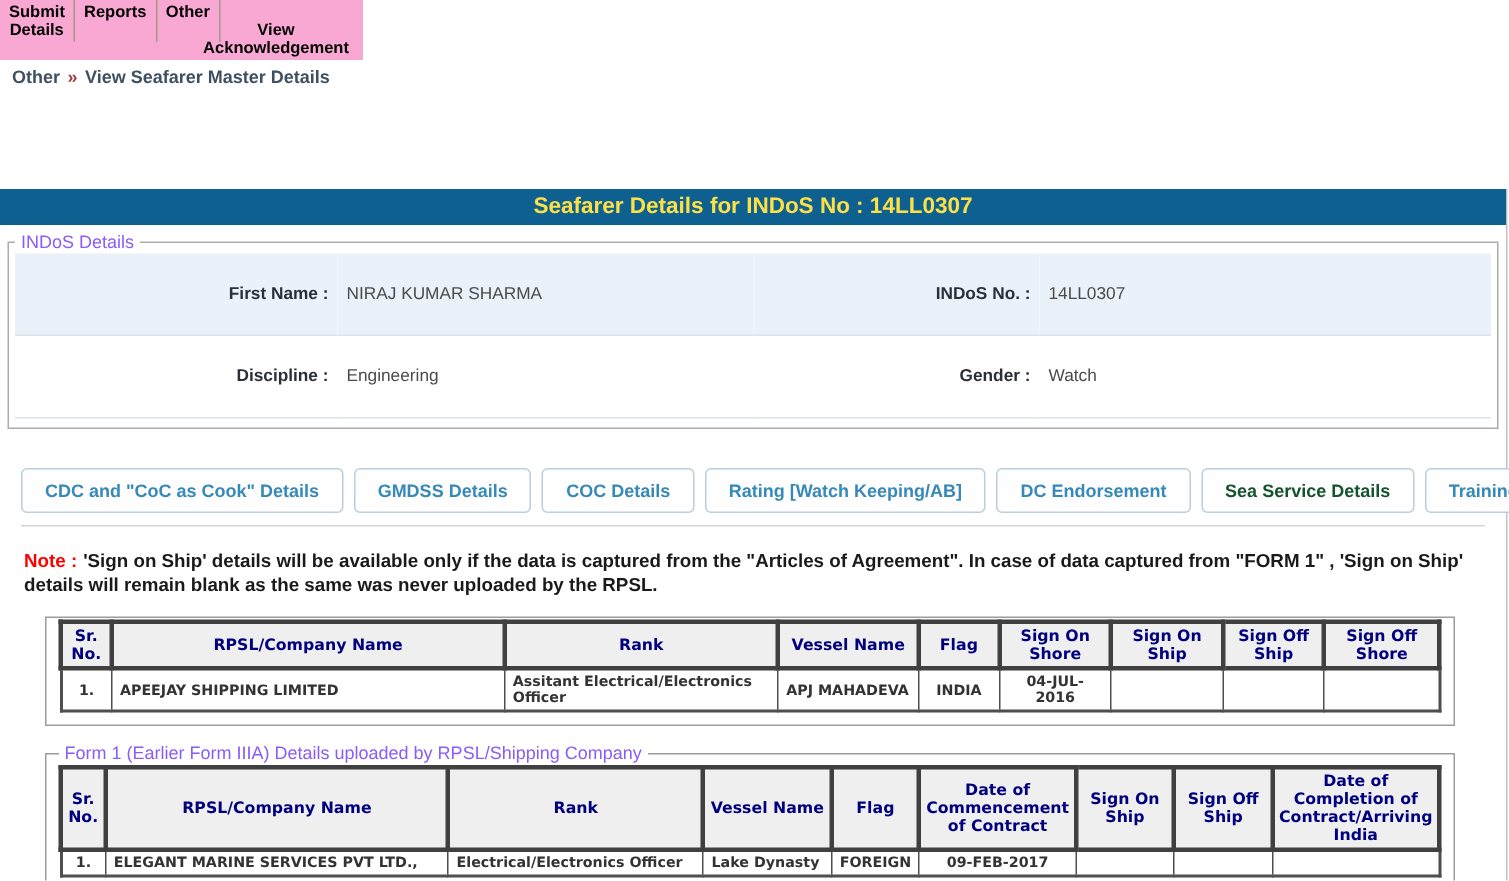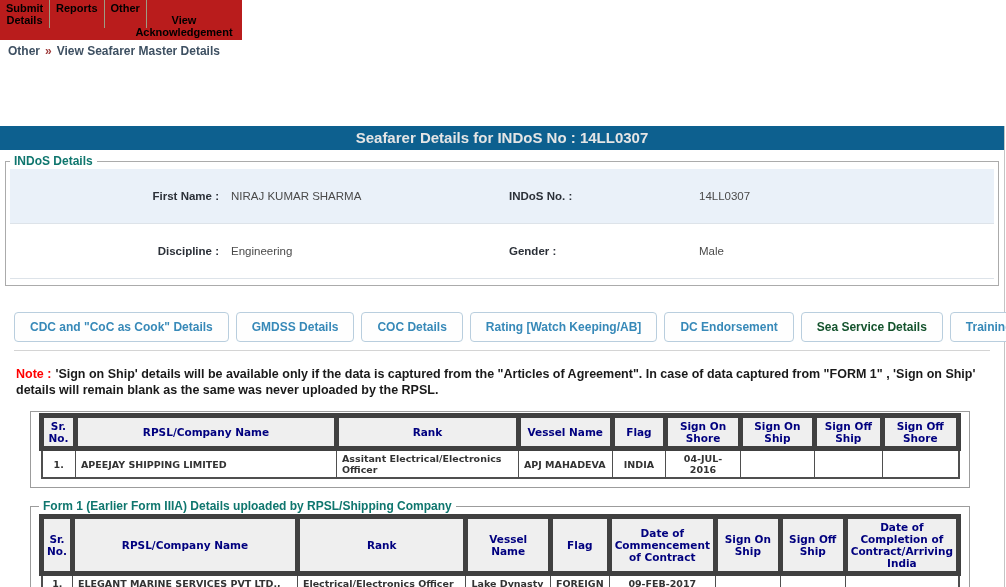--- a/index.html
+++ b/index.html
@@ -1,72 +1,72 @@
 <!DOCTYPE html>
 <html><head>
 <meta charset="utf-8">
 <style>
   * { box-sizing: border-box; margin: 0; padding: 0; }
   html,body { width:1006px; height:587px; background:#fff; overflow:hidden;
               font-family:"Liberation Sans", sans-serif; }
 
   
-  .menubar { position:relative; width:242px; height:40px; background:#b91c1c; }
+  .menubar { position:relative; width:242px; height:40px; background:#f9a8d4; }
   .menu-row { display:flex; }
   .menu-item { font-size:11px; font-weight:bold; color:#000; padding:2px 6px;
                border-right:1px solid #9E9C84; cursor:default; }
   .menu-item.wrap { width:50px; text-align:center; line-height:12px; }
   .submenu-item { position:absolute; left:126px; top:14px; width:116px;
                   font-size:11px; font-weight:bold; color:#000; text-align:center;
                   line-height:12px; }
 
   
   .breadcrumb { margin:4px 0 0 8px; font-size:12px; font-weight:bold; color:#3E5062; }
   .breadcrumb .crumb { cursor:pointer; }
   .breadcrumb .sep { color:#9E3B3B; margin:0 5px; }
 
   
   .content-frame { margin-top:68px; width:1005px; min-height:459px;
                    border-right:1px solid #C4C4C4; position:relative; }
 
-  .titlebar { height:24px; line-height:24px; background:#0D608F; color:#e5e5e5;
+  .titlebar { height:24px; line-height:24px; background:#0D608F; color:#fde047;
               text-align:center; font-size:15px; font-weight:bold; }
 
   
   fieldset { border:1px solid #ABABAB; }
-  legend { color:#0f766e; font-weight:bold; font-size:12px; padding:0 4px; }
+  legend { color:#8b5cf6; font-weight:normal; font-size:12px; padding:0 4px; }
   .indos-fs { margin:4px 5px 0 5px; padding:1px 4px 6px 4px; }
   table.kv { width:100%; border-collapse:collapse; }
   table.kv td { font-size:11.5px; padding:21px 6px; height:20px;
                 border-bottom:1px solid #DDE3E9; }
   table.kv tr.alt td { background:#EAF1F9; }
   td.klabel { width:215px; text-align:right; font-weight:bold; color:#2B3038; }
   td.kvalue { width:278px; text-align:left; color:#4A4A4A; }
-  td.klabel2 { width:190px; text-align:left; font-weight:bold; color:#2B3038; }
+  td.klabel2 { width:190px; text-align:right; font-weight:bold; color:#2B3038; }
   td.kvalue2 { text-align:left; color:#4A4A4A; }
 
   
   .tabs { display:flex; gap:7px; margin:26px 14px 0 14px; padding-bottom:8px;
           border-bottom:1px solid #D4D4D4; }
   .tab { background:#FEFEFE; border:1px solid #B9CEDE; border-radius:4px;
          padding:7px 15px; font-size:12px; font-weight:bold; color:#3789B8;
          white-space:nowrap; cursor:pointer; }
   .tab.active { color:#14532d; }
 
   
   .note { margin:15px 16px 0 16px; font-size:12.5px; font-weight:bold;
           color:#1A1A1A; line-height:16px; }
   .note .note-prefix { color:#FF0000; margin-right:4px; }
 
   
   .grid-fs { margin:13px 34px 0 30px; padding:1px 8px 8px 8px; border:1px solid #9C9C9C; }
   .grid-fs.second { margin-top:11px; }
   table.grid { width:100%; border-collapse:collapse; border:2px solid #4F4F4F;
                font-family:"DejaVu Sans", sans-serif; }
-  table.grid th { border:5px solid #404040; background:#EFEFEF; color:#00007F;
+  table.grid th { border:3px solid #404040; background:#EFEFEF; color:#00007F;
                   font-size:10.5px; font-weight:bold; text-align:center;
                   padding:2px 3px; line-height:12px; }
   table.grid td { border:1px solid #4F4F4F; background:#fff; color:#333;
                   font-size:9.5px; font-weight:bold; padding:2px 5px; height:17px; }
   table.grid thead tr { height:30px; }
   .grid-fs.second table.grid thead tr { height:48px; }
   td.c { text-align:center; }
 </style>
 </head>
 <body>
@@ -95,21 +95,21 @@
           <tr class="alt">
         <td class="klabel">First Name :</td>
         <td class="kvalue">NIRAJ KUMAR SHARMA</td>
         <td class="klabel2">INDoS No. :</td>
         <td class="kvalue2">14LL0307</td>
       </tr>
       <tr>
         <td class="klabel">Discipline :</td>
         <td class="kvalue">Engineering</td>
         <td class="klabel2">Gender :</td>
-        <td class="kvalue2">Male</td>
+        <td class="kvalue2">Watch</td>
       </tr>
     </tbody>
       </table>
   </fieldset>
 
   <div class="tabs">
     <div class="tab">CDC and "CoC as Cook" Details</div>
     <div class="tab">GMDSS Details</div>
     <div class="tab">COC Details</div>
     <div class="tab">Rating [Watch Keeping/AB]</div>

